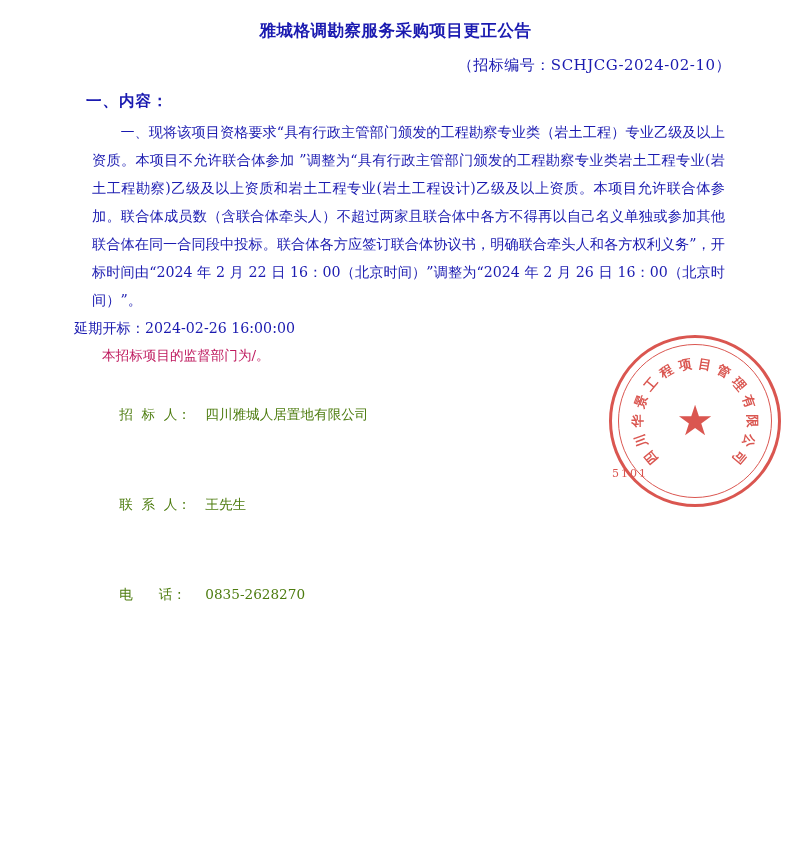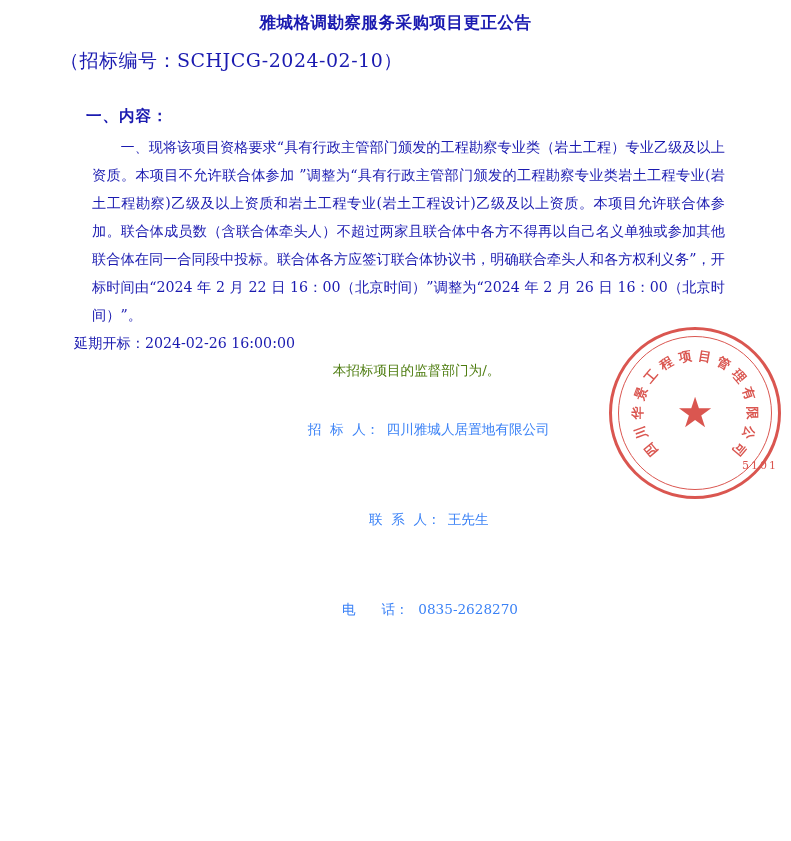--- a/index.html
+++ b/index.html
@@ -20,35 +20,35 @@
     width: 791px;
     height: 841px;
     box-sizing: border-box;
     padding: 0 60px;
   }
   .doc-title {
     text-align: center;
     font-size: 16.5px;
     font-weight: bold;
     color: #1a1ab0;
-    margin-top: 12px;
+    margin-top: 20px;
     letter-spacing: 0.5px;
   }
   .doc-subtitle {
-    text-align: left;
-    font-size: 19px;
+    text-align: right;
+    font-size: 15px;
     color: #1a1ab0;
     margin-top: 14px;
     letter-spacing: 0.5px;
   }
   .section-heading {
     font-size: 15.5px;
     font-weight: bold;
     color: #1a1ab0;
-    margin-top: 32px;
+    margin-top: 16px;
     margin-bottom: 6px;
     padding-left: 26px;
     letter-spacing: 1px;
   }
   .body-block {
     font-size: 14.2px;
     line-height: 28px;
     color: #1a1ab0;
     text-align: justify;
     text-justify: inter-ideograph;
@@ -62,31 +62,29 @@
   }
   .plain-line {
     font-size: 14.2px;
     line-height: 28px;
     color: #1a1ab0;
     padding-left: 14px;
   }
   .sub-line {
     font-size: 13.6px;
     line-height: 27px;
-    color: #4d7c0f;
+    color: #be185d;
     padding-left: 42px;
-    text-align: center;
   }
   .contact-line {
     font-size: 13.6px;
     line-height: 30px;
-    color: #3b82f6;
+    color: #4d7c0f;
     padding-left: 42px;
     white-space: pre;
-    text-align: center;
   }
   .contact-line .lbl {
     display: inline-block;
     width: 86px;
   }
   .seal {
     position: absolute;
     right: 10px;
     top: 315px;
     width: 166px;
@@ -126,24 +124,24 @@
   }
   .seal .seal-text span {
     position: absolute;
     left: 50%;
     top: 50%;
     transform-origin: 0 0;
     white-space: nowrap;
   }
   .seal .seal-bottom {
     position: absolute;
-    left: 8px;
+    left: 0;
     right: 0;
     bottom: 24px;
-    text-align: right;
+    text-align: left;
     color: #d2312a;
     font-size: 11px;
     letter-spacing: 2px;
   }
 </style>
 </head>
 <body>
 
 <div class="page">
 

